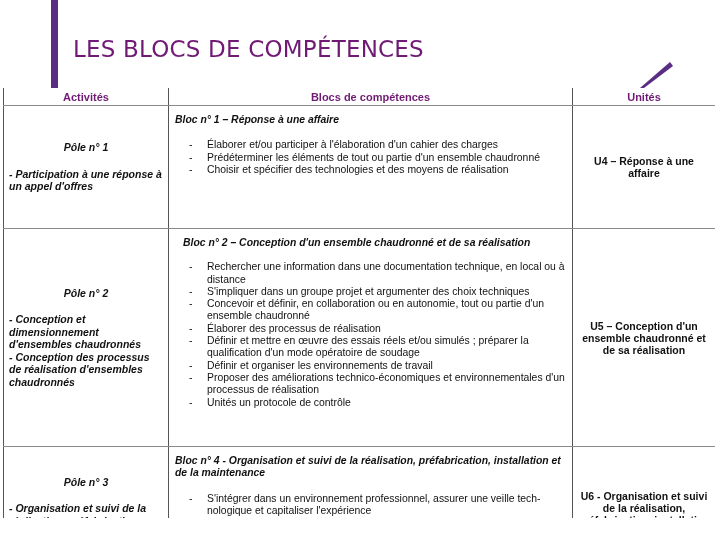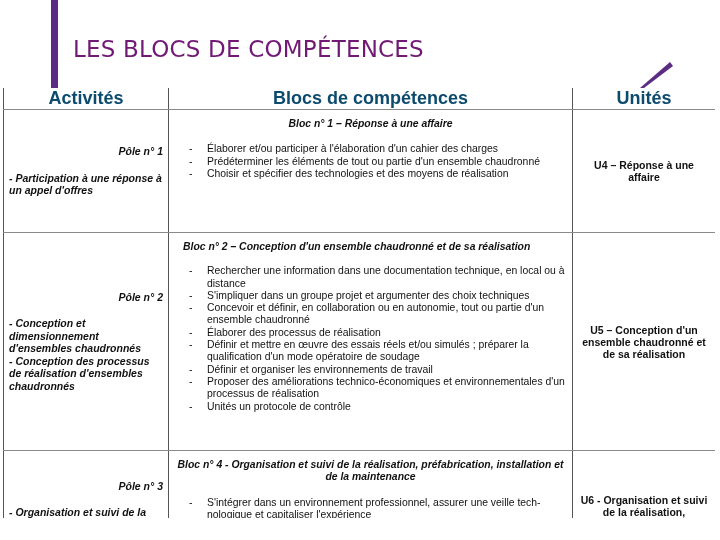--- a/index.html
+++ b/index.html
@@ -61,47 +61,46 @@
     border-bottom: 1px solid #8a8a8a;
     vertical-align: middle;
     padding: 0;
   }
   table.comp tr:first-child th { border-top: none; }
   col.c1 { width: 165px; }
   col.c2 { width: 404px; }
   col.c3 { width: 143px; }
   th {
     font-weight: bold;
-    font-size: 18px;
+    font-size: 11px;
     height: 17px;
     text-align: center;
-    color: #0c4a6e;
+    color: #701a75;
   }
   .activity {
     font-size: 10.5px;
     font-weight: bold;
     font-style: italic;
     padding: 0 5px 0 5px !important;
     line-height: 12.5px;
   }
   .pole-title {
-    text-align: right;
+    text-align: center;
     margin-bottom: 14px;
   }
   .activity-line { display: block; font-style: italic; }
   .bloc-cell {
     font-size: 10.4px;
     padding: 8px 6px 6px 6px !important;
     line-height: 12.3px;
     vertical-align: top !important;
   }
   .bloc-title {
     font-weight: bold;
     font-style: italic;
-    text-align: center;
     margin-bottom: 13px;
   }
   .bloc-title.left { text-align: left; padding-left: 8px; margin-bottom: 12px; }
   ul.skills {
     list-style: none;
     margin: 0;
     padding: 0 0 0 14px;
   }
   ul.skills li {
     position: relative;

